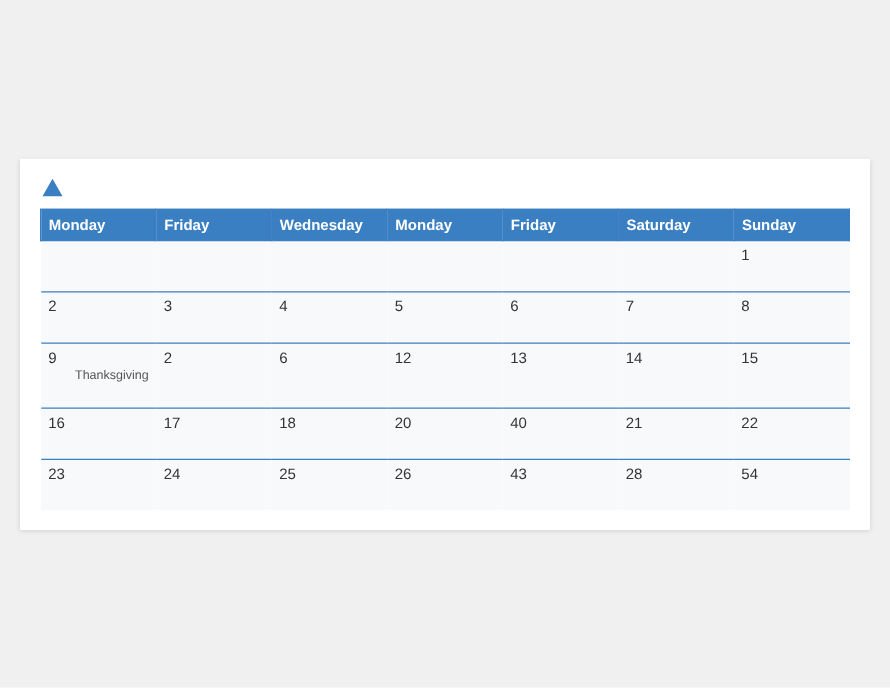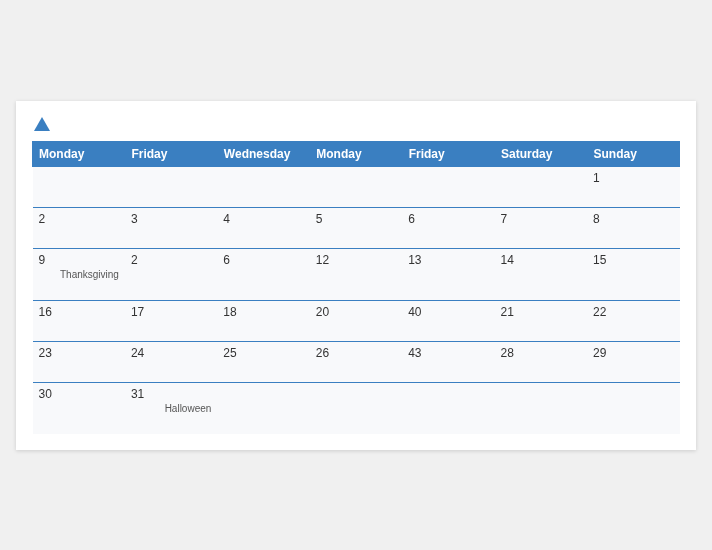--- a/index.html
+++ b/index.html
@@ -222,32 +222,18 @@
           <td>
             <span class="day-number">26</span>
           </td>
           <td>
             <span class="day-number">43</span>
           </td>
           <td>
             <span class="day-number">28</span>
           </td>
           <td>
-            <span class="day-number">29</span>
-          </td>
-        </tr>
-        <tr>
-          <td>
-            <span class="day-number">30</span>
-          </td>
-          <td>
-            <span class="day-number">31</span>
-            <span class="day-event">Halloween</span>
-          </td>
-          <td></td>
-          <td></td>
-          <td></td>
-          <td></td>
-          <td></td>
+            <span class="day-number">54</span>
+          </td>
         </tr>
       </tbody>
   </table>
 </div>
 
 </body></html>

